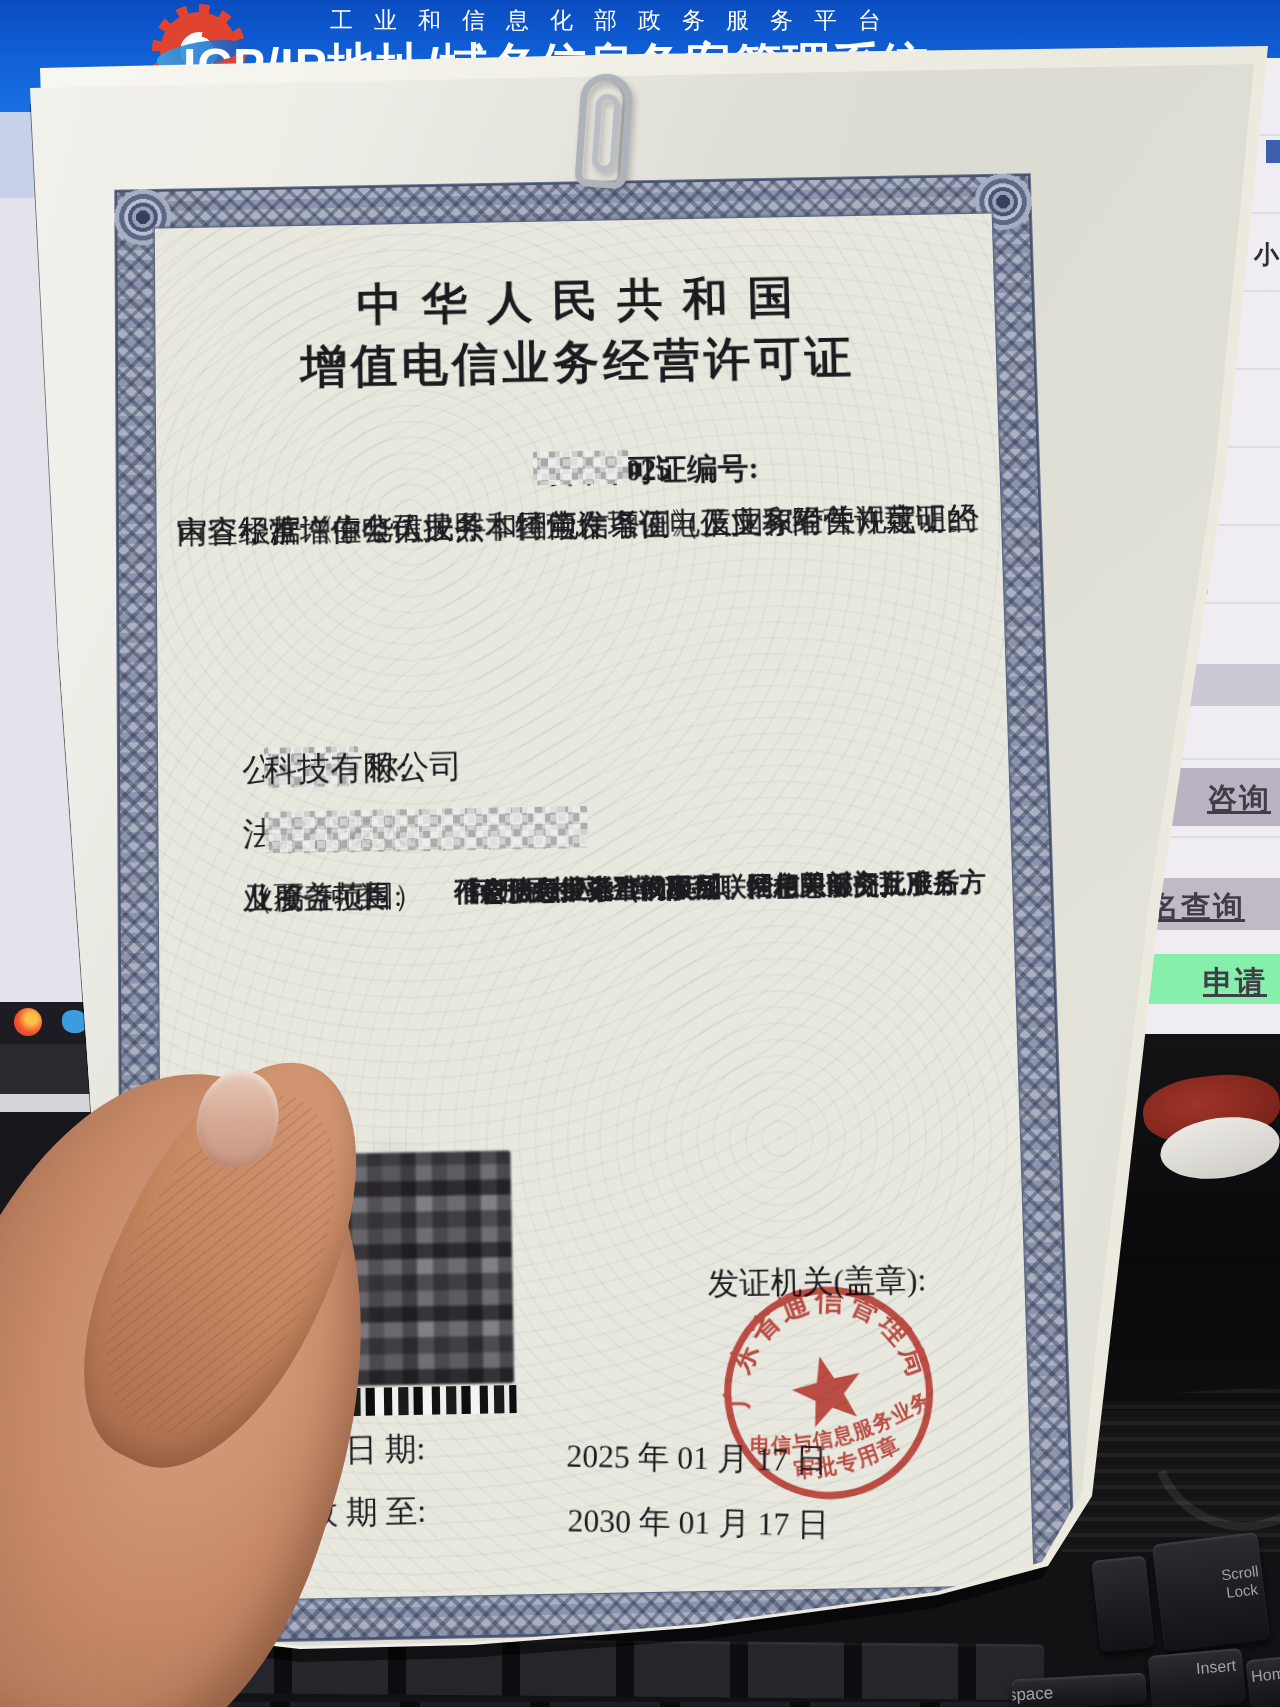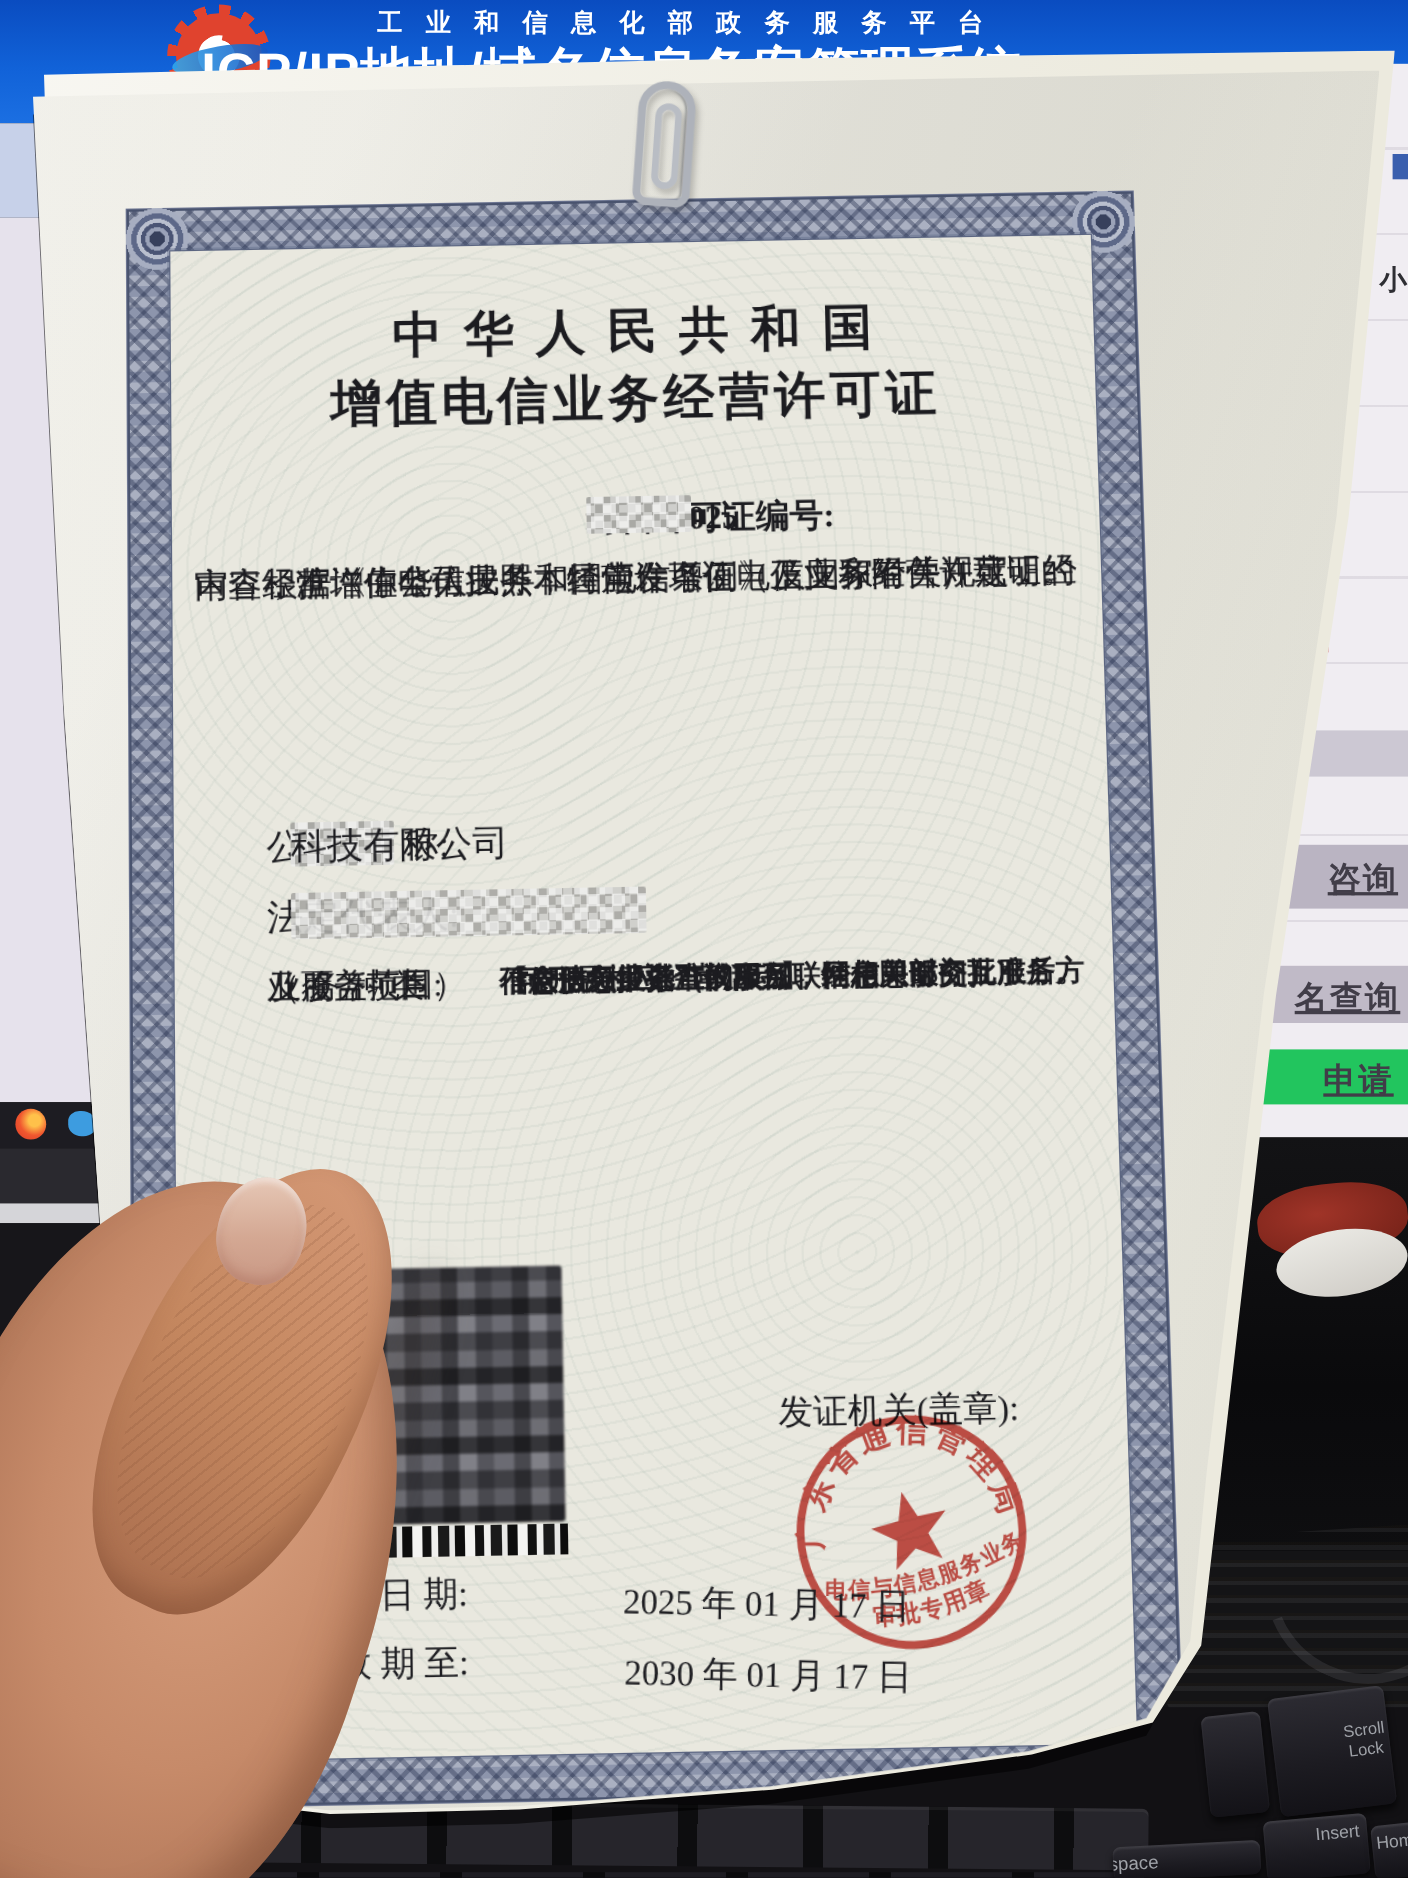--- a/index.html
+++ b/index.html
@@ -3,21 +3,21 @@
 <meta charset="utf-8">
 <style>
   html,body{margin:0;padding:0;background:#0b0b0d;}
   #stage{position:relative;width:1280px;height:1707px;overflow:hidden;background:#141416;
          font-family:"Liberation Sans",sans-serif;}
   #stage *{position:absolute;box-sizing:border-box;}
 
   
   .banner{left:0;top:0;width:1280px;height:112px;
     background:linear-gradient(180deg,#0a4cc0 0%,#1162d8 55%,#1b6fe2 100%);}
-  .banner-l1{left:343px;top:5px;color:#fff;font-size:23px;font-weight:700;letter-spacing:21px;white-space:nowrap;}
+  .banner-l1{left:330px;top:5px;color:#fff;font-size:23px;font-weight:400;letter-spacing:21px;white-space:nowrap;}
   .banner-l2{left:183px;top:34px;color:#fff;font-size:48px;font-weight:700;letter-spacing:1px;white-space:nowrap;}
   .logo{left:150px;top:2px;width:98px;height:98px;}
   .logo-teeth{left:2px;top:2px;width:94px;height:94px;border-radius:50%;
     background:repeating-conic-gradient(#e0432e 0 14deg,rgba(0,0,0,0) 14deg 30deg);}
   .logo-body{left:10px;top:10px;width:78px;height:78px;border-radius:50%;
     background:radial-gradient(circle at 50% 50%,#fff 0 26%,#e0432e 27% 100%);}
   .logo-e{left:30px;top:30px;width:38px;height:38px;border:9px solid #fff;border-right-color:transparent;
     border-radius:50%;transform:rotate(-35deg);}
   .logo-swoosh{left:6px;top:40px;width:88px;height:24px;border-radius:50%;
     background:linear-gradient(90deg,#34a7ea,#1457c4);transform:rotate(-10deg);opacity:.9;}
@@ -35,24 +35,24 @@
 
   .page-right{left:1085px;top:58px;width:195px;height:976px;background:#f0edf2;
     background-image:repeating-linear-gradient(180deg,transparent 0 76px,rgba(120,110,130,.14) 76px 78px);}
   .blue-chip{left:1266px;top:140px;width:14px;height:23px;background:#3a5fae;}
   .frag-small{left:1254px;top:238px;font-size:25px;color:#2e2e33;font-weight:700;}
   .frag-red{left:1124px;top:574px;font-size:19px;font-weight:700;color:#c74840;letter-spacing:3px;white-space:nowrap;}
   .rb{left:1085px;width:195px;}
   .rb1{top:664px;height:42px;background:#ccc8d3;}
   .rb2{top:768px;height:58px;background:#bab4c2;}
   .rb3{top:878px;height:52px;background:#c0bac7;}
-  .rb4{top:954px;height:50px;background:#22c55e;}
+  .rb4{top:954px;height:50px;background:#86efac;}
   .rb-text{color:#413d48;font-weight:700;font-size:30px;letter-spacing:2px;white-space:nowrap;text-decoration:underline;}
   .rb2 .rb-text{left:122px;top:11px;}
-  .rb3 .rb-text{left:92px;top:9px;}
+  .rb3 .rb-text{left:64px;top:9px;}
   .rb4 .rb-text{left:118px;top:8px;}
   .bezel-right{left:1085px;top:1034px;width:195px;height:376px;
     background:linear-gradient(180deg,#131315 0%,#0a0a0c 60%,#0e0e10 100%);}
   .red-blob{left:1143px;top:1076px;width:137px;height:66px;border-radius:45%;
     background:radial-gradient(ellipse at 40% 40%,#a03428,#6f1f16);transform:rotate(-6deg);}
   .white-ellipse{left:1160px;top:1118px;width:120px;height:60px;border-radius:50%;
     background:linear-gradient(170deg,#ecebe6,#cfccc6);transform:rotate(-8deg);}
   .stand{left:1040px;top:1386px;width:240px;height:190px;
     background:linear-gradient(175deg,#ded1b4 0%,#cec0a0 55%,#bcae8d 100%);
     background-image:repeating-linear-gradient(180deg,rgba(60,45,20,.10) 0 3px,rgba(255,255,255,.06) 3px 7px,transparent 7px 16px);

